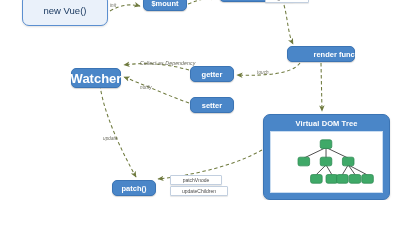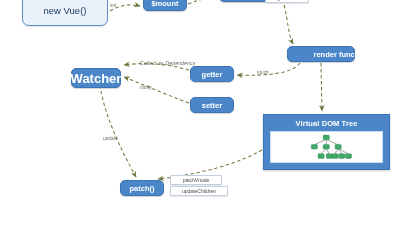--- a/index.html
+++ b/index.html
@@ -45,30 +45,30 @@
 
   
   #n-newvue{left:22px;top:-6px;width:86px;height:32px;font-size:9.5px;}
   #n-mount{left:143px;top:-4px;width:44px;height:15px;font-size:7.5px;}
   #n-topblue{left:219px;top:-14px;width:78px;height:16px;font-size:7px;}
   #n-generate{left:265px;top:-8px;width:44px;height:11px;font-size:5px;}
   #n-render{left:287px;top:46px;width:68px;height:16px;font-size:7.5px;padding-left:40px;}
   #n-watcher{left:71px;top:68px;width:50px;height:20px;font-size:13px;}
   #n-getter{left:190px;top:66px;width:44px;height:16px;font-size:7.5px;}
   #n-setter{left:190px;top:97px;width:44px;height:16px;font-size:7.5px;}
-  #n-patch{left:120px;top:180px;width:44px;height:16px;font-size:7.5px;}
+  #n-patch{left:112px;top:180px;width:44px;height:16px;font-size:7.5px;}
   #n-patchvnode{left:170px;top:175px;width:52px;height:10px;font-size:5px;}
   #n-updatechildren{left:170px;top:186px;width:58px;height:10px;font-size:5px;}
 
   
   #vdom-panel{
-    position:absolute;left:263px;top:114px;width:127px;height:56px;
+    position:absolute;left:263px;top:114px;width:127px;height:86px;
     background:#4a86c8;
     border:1.5px solid #3b74b4;
-    border-radius:0;
+    border-radius:7px;
     box-shadow:0 1px 2px rgba(0,0,0,.2);
     z-index:3;
     box-sizing:border-box;
     padding:3px;
   }
   #vdom-title{
     color:#ffffff;font-weight:bold;font-size:7.5px;
     text-align:center;line-height:11px;height:11px;
     letter-spacing:.1px;
   }

